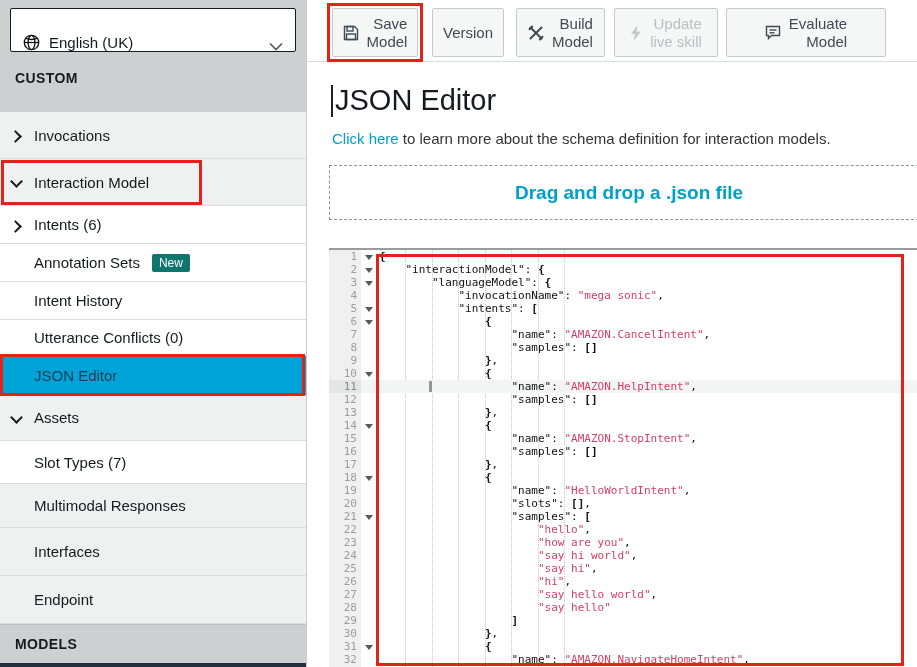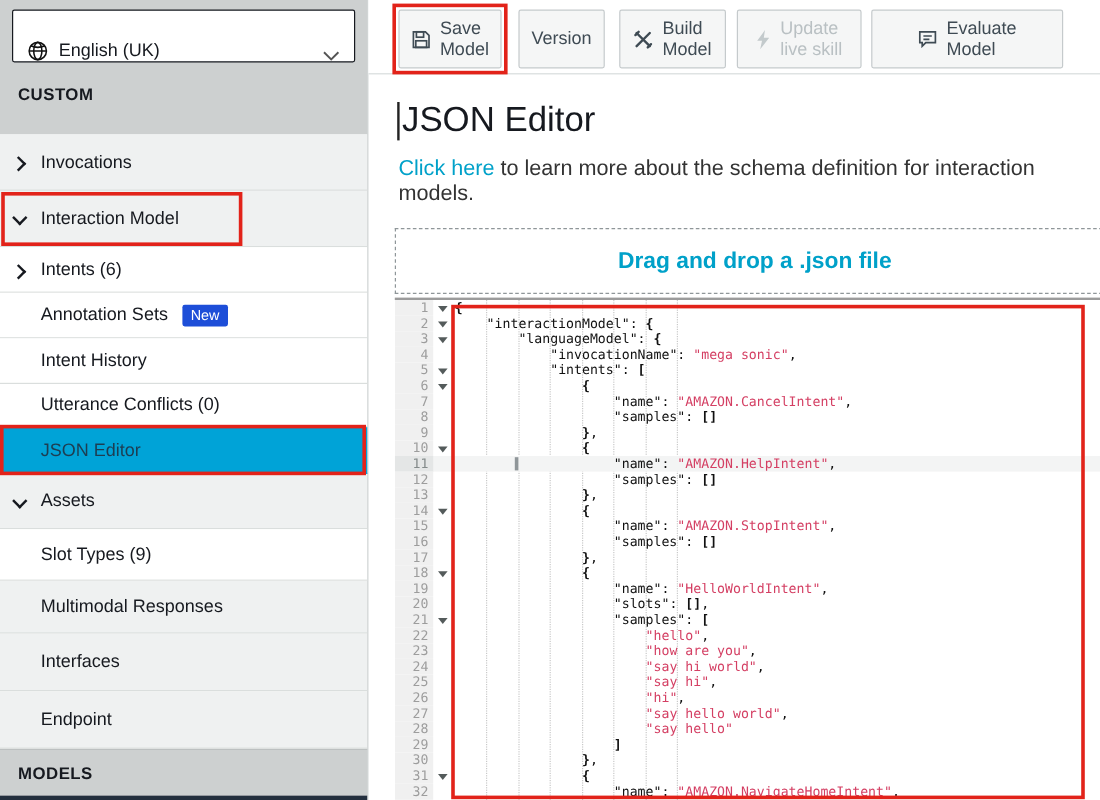--- a/index.html
+++ b/index.html
@@ -22,45 +22,45 @@
   #side-items { display:flex; flex-direction:column; }
   .side-item { position:relative; display:flex; align-items:center; padding-left:34px;
                font-size:15px; border-bottom:1px solid #dadedd; cursor:pointer; background:#fff; }
   .side-item.group { background:#eff1f1; }
   .side-item.selected { background:#00a3d7; color:#1d3d52; border-bottom:1px solid #00a3d7; }
   .chev { position:absolute; left:11px; width:8px; height:8px; }
   .chev::before { content:""; position:absolute; width:7px; height:7px;
                   border-right:2px solid #16191f; border-bottom:2px solid #16191f; }
   .chev.right::before { transform:rotate(-45deg); left:0; top:1px; }
   .chev.down::before  { transform:rotate(45deg); left:1px; top:-1px; }
-  .badge { background:#1d4ed8; color:#fff; font-size:12px; border-radius:2px;
+  .badge { background:#0f766e; color:#fff; font-size:12px; border-radius:2px;
            padding:2px 7px; margin-left:12px; }
   .anno { position:absolute; border:3px solid #e2231a; pointer-events:none; z-index:5; }
   .anno.partial { left:1px; top:1px; bottom:0; width:201px; }
   .anno.full { left:0; top:-2px; bottom:-2px; right:1px; }
 
   
   #main { flex:1; display:flex; flex-direction:column; position:relative; min-width:0; }
   .toolbar { height:62px; background:#fff; border-bottom:1px solid #d8dcdc;
              display:flex; align-items:flex-start; padding:8px 0 0 20px; }
   .red-wrap { border:3px solid #e2231a; padding:2px; margin-top:-5px; margin-right:9px; }
   .tb-btn { height:49px; background:#f5f6f6; border:1px solid #c5cacc; border-radius:2px;
             display:flex; align-items:center; justify-content:center; gap:8px;
             font-size:15px; line-height:18px; color:#3f4b54; cursor:pointer;
             font-family:"Liberation Sans", sans-serif; }
   .tb-btn.disabled { color:#b9c0c3; cursor:default; }
   .tb-btn .ic { flex:0 0 auto; display:flex; }
-  .tb-label { text-align:left; white-space:pre-line; }
+  .tb-label { text-align:right; white-space:pre-line; }
   .tb-btn.center .tb-label { text-align:center; }
 
   .content { position:relative; flex:1; }
   h1.page-title { font-size:29px; font-weight:400; color:#16191f;
                   margin:22px 0 0 24px; display:flex; align-items:center; }
   .title-caret { display:inline-block; width:2px; height:32px; background:#222; margin-right:2px; }
-  .link-line { font-size:18px; color:#333; margin:13px 0 0 25px; }
+  .link-line { font-size:15px; color:#333; margin:13px 0 0 25px; }
   .link-line a { color:#00a1c9; text-decoration:none; cursor:pointer; }
   .dropzone { margin:18px 0 0 22px; width:600px; height:55px;
               border:1px dashed #8f9699; display:flex; align-items:center; justify-content:center; }
   .dropzone span { color:#00a1c9; font-weight:bold; font-size:19px; }
 
   
   .editor-wrap { position:absolute; left:22px; top:186px; right:-10px; bottom:-20px;
                  border-top:2px solid #9b9b9b; background:#fff; overflow:hidden; }
   #editor { position:relative; }
   .guide { position:absolute; top:0; bottom:0; width:0; border-left:1px dotted #c9c9c9; z-index:1; }
@@ -135,21 +135,21 @@
         </div>
         <div class="side-item sub selected" style="height: 39px;">
           <span>JSON Editor</span>
           <span class="anno full"></span>
         </div>
         <div class="side-item group" style="height: 46px;">
           <span class="chev down"></span>
           <span>Assets</span>
         </div>
         <div class="side-item sub" style="height: 43px;">
-          <span>Slot Types (9)</span>
+          <span>Slot Types (7)</span>
         </div>
         <div class="side-item group" style="height: 44px;">
           <span>Multimodal Responses</span>
         </div>
         <div class="side-item group" style="height: 48px;">
           <span>Interfaces</span>
         </div>
         <div class="side-item group" style="height: 48px;">
           <span>Endpoint</span>
         </div>

